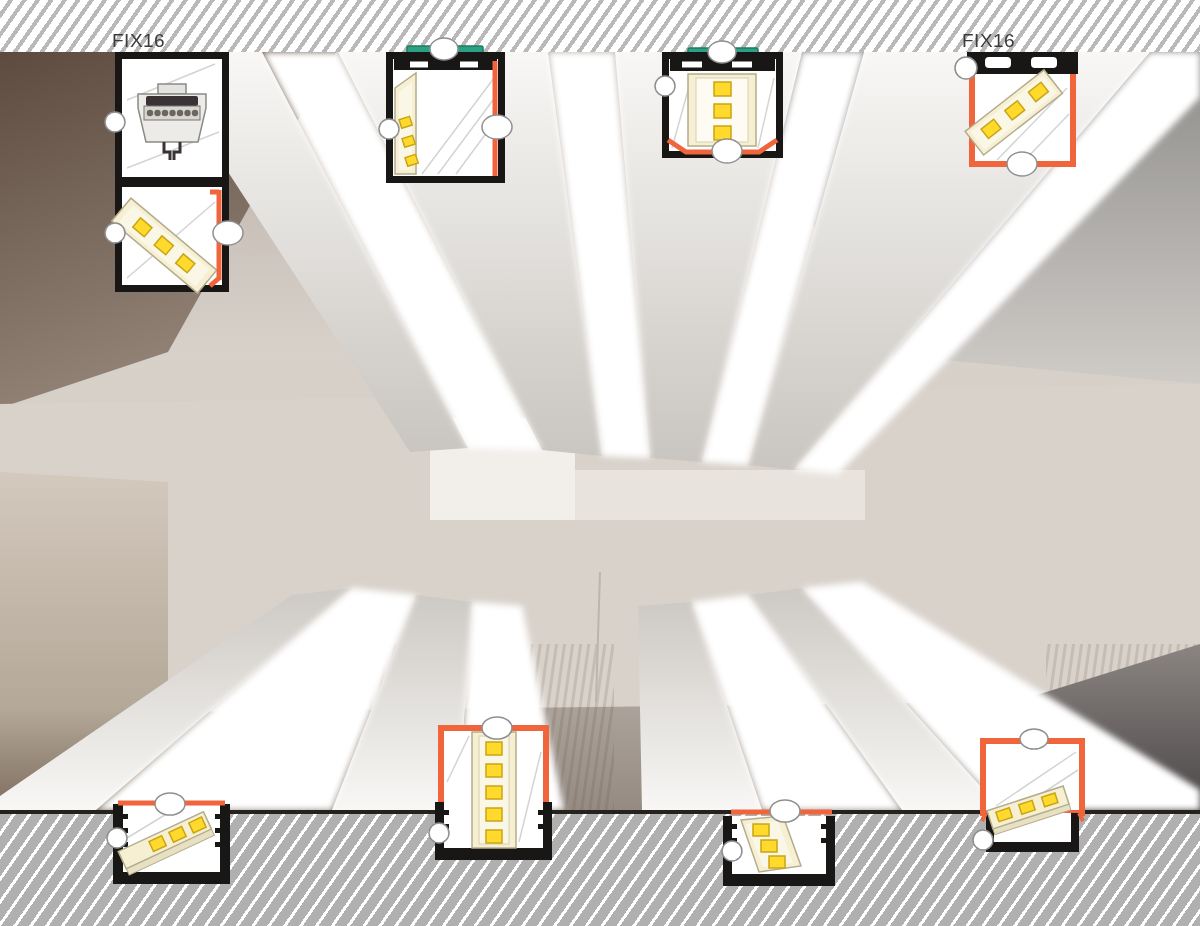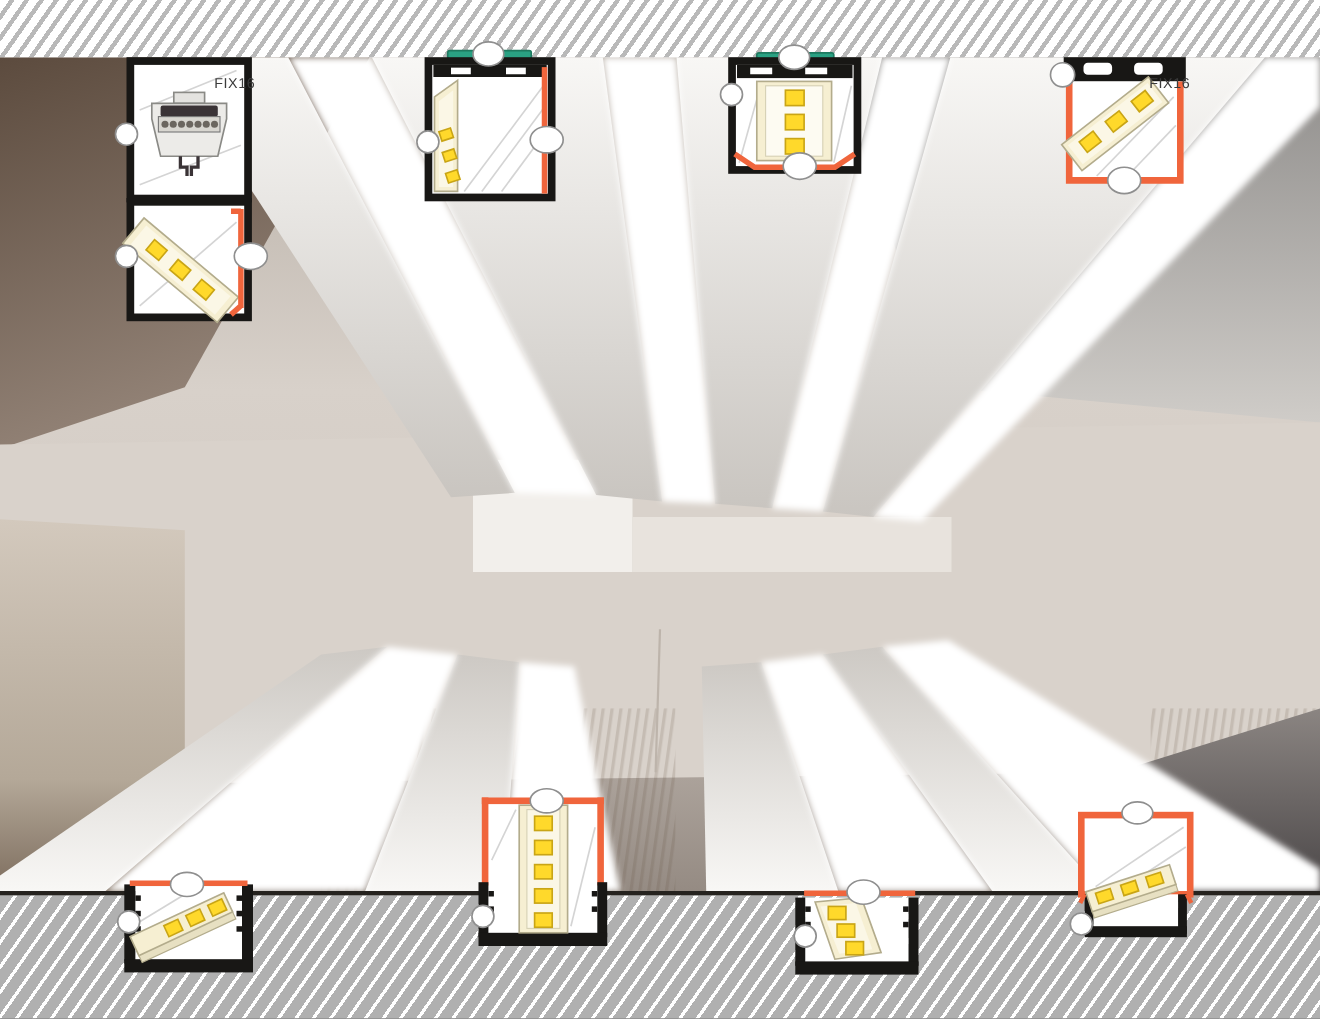--- a/index.html
+++ b/index.html
@@ -21,22 +21,22 @@
       var(--hatch-bottom-bg,#b0b0b0) 0px, var(--hatch-bottom-bg,#b0b0b0) 10px,
       #ffffff 10px, #ffffff 13px);
     border-top:4px solid #26231f;
     box-sizing:border-box;
   }
   
   .photo{position:absolute;left:0;top:52px;width:1200px;height:758px;}
   
   .fix-label{
     position:absolute;width:120px;top:31px;height:20px;line-height:20px;
-    text-align:right;font-size:13px;letter-spacing:.5px;
-    color:var(--label-text,#3b3b3b);font-weight:500;z-index:6;margin-top:35px;
+    text-align:left;font-size:19px;letter-spacing:.5px;
+    color:var(--label-text,#3b3b3b);font-weight:500;z-index:6;
   }
   #fix-left{left:112px;}
   #fix-right{left:962px;}
   
   .diag{position:absolute;z-index:5;}
   .diag svg{overflow:visible;display:block;}
   #d1{left:115px;top:52px;}
   #d2{left:386px;top:46px;}
   #d3{left:662px;top:48px;}
   #d4{left:967px;top:52px;}

